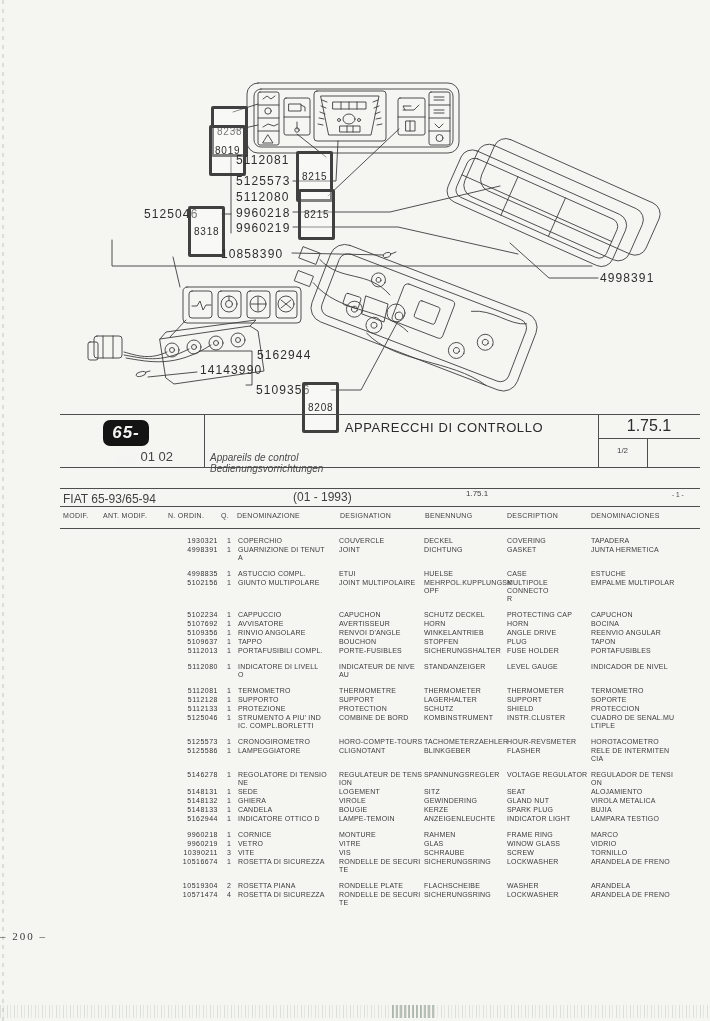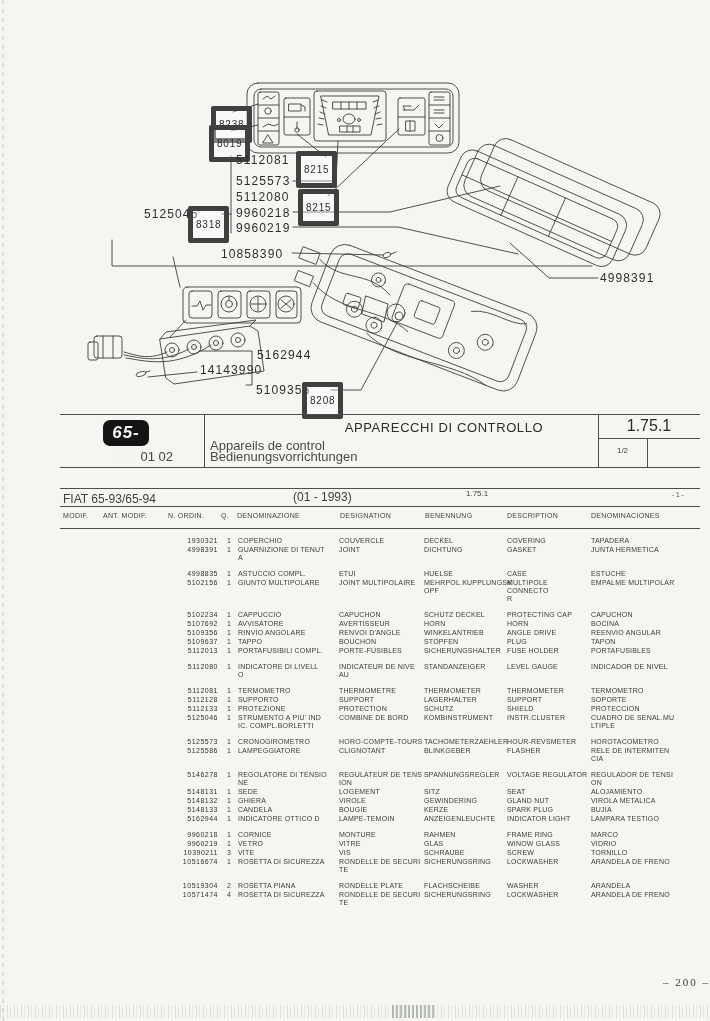--- a/index.html
+++ b/index.html
@@ -1,43 +1,43 @@
 <!DOCTYPE html>
 <html><head>
 <meta charset="utf-8">
 <style>
   html,body{margin:0;padding:0;background:#e8e8e6;}
   .page{position:relative;width:710px;height:1021px;background:#f5f5f2;overflow:hidden;
         font-family:"Liberation Sans",sans-serif;color:#3b3b3b;}
   .abs{position:absolute;}
   
   .pnum{position:absolute;font-size:12px;letter-spacing:1.1px;color:#2e2e2e;white-space:nowrap;}
-  .refbox{position:absolute;font-size:10px;letter-spacing:.8px;color:#2e2e2e;border:5px solid #404040;
-          border-radius:2px;padding:7px 3px;line-height:13px;background:rgba(255,255,255,.35);white-space:nowrap;}
+  .refbox{position:absolute;font-size:10px;letter-spacing:.8px;color:#2e2e2e;border:3px solid #404040;
+          border-radius:2px;padding:16px 3px;line-height:13px;background:rgba(255,255,255,.35);white-space:nowrap;}
   
   .rule{position:absolute;background:#4e4e4e;}
   .badge{position:absolute;left:103px;top:420px;width:46px;height:26px;background:#141414;border-radius:7px;
          color:#f4f4f2;font-weight:bold;font-size:17px;letter-spacing:1px;text-align:center;line-height:26px;font-style:italic;}
   .badge-sub{position:absolute;left:107px;top:449px;width:66px;text-align:right;font-size:13px;color:#444;}
   .main-title{position:absolute;left:204px;top:420px;width:394px;text-align:center;font-size:13px;
               letter-spacing:.6px;color:#2c2c2c;padding-left:43px;}
-  .sub-it{font-size:13px;line-height:11px;color:#4a4a4a;}
+  .sub-it{font-style:italic;font-size:10px;line-height:11px;color:#4a4a4a;margin-top:12px;}
   .sec-code{position:absolute;left:598px;top:417px;width:102px;text-align:center;font-size:16px;color:#2c2c2c;}
   .sheet{position:absolute;left:598px;top:446px;width:49px;text-align:center;font-size:8px;color:#444;}
   
   .meta{position:absolute;font-size:12px;color:#3f3f3f;white-space:nowrap;}
   .thead{position:absolute;font-size:7px;letter-spacing:.3px;color:#3f3f3f;white-space:nowrap;}
   .tbody{position:absolute;left:60px;top:537px;width:640px;}
   .trow{display:grid;grid-template-columns:160px 18px 101px 85px 83px 84px 1fr;
         font-size:7px;line-height:8px;margin-bottom:1px;}
   .trow.gap{margin-top:8px;}
   .c{white-space:pre-line;letter-spacing:.2px;}
   .cn{text-align:right;padding-right:2px;letter-spacing:.5px;color:#333;}
   .cq{text-align:center;}
-  .pageno{position:absolute;left:0;top:976px;width:710px;text-align:right;
+  .pageno{position:absolute;left:0;top:930px;width:710px;text-align:left;
           font-family:"Liberation Serif",serif;font-size:11px;letter-spacing:2px;color:#3a3a3a;}
   
   .barcode{position:absolute;left:0;bottom:3px;height:13px;right:0;opacity:.55;
     background:repeating-linear-gradient(90deg,rgba(145,160,145,.45) 0 1px,transparent 1px 3px,
                rgba(145,160,145,.3) 3px 4px,transparent 4px 7px);}
   .barcode-dark{position:absolute;left:392px;bottom:3px;height:13px;width:42px;opacity:.5;
     background:repeating-linear-gradient(90deg,#7a8a7a 0 2px,transparent 2px 4px);}
   .edge-line{position:absolute;left:2px;top:0;bottom:0;width:2px;opacity:.5;
     background:repeating-linear-gradient(180deg,rgba(140,155,140,.5) 0 4px,transparent 4px 9px);}
   svg{position:absolute;left:0;top:0;}

